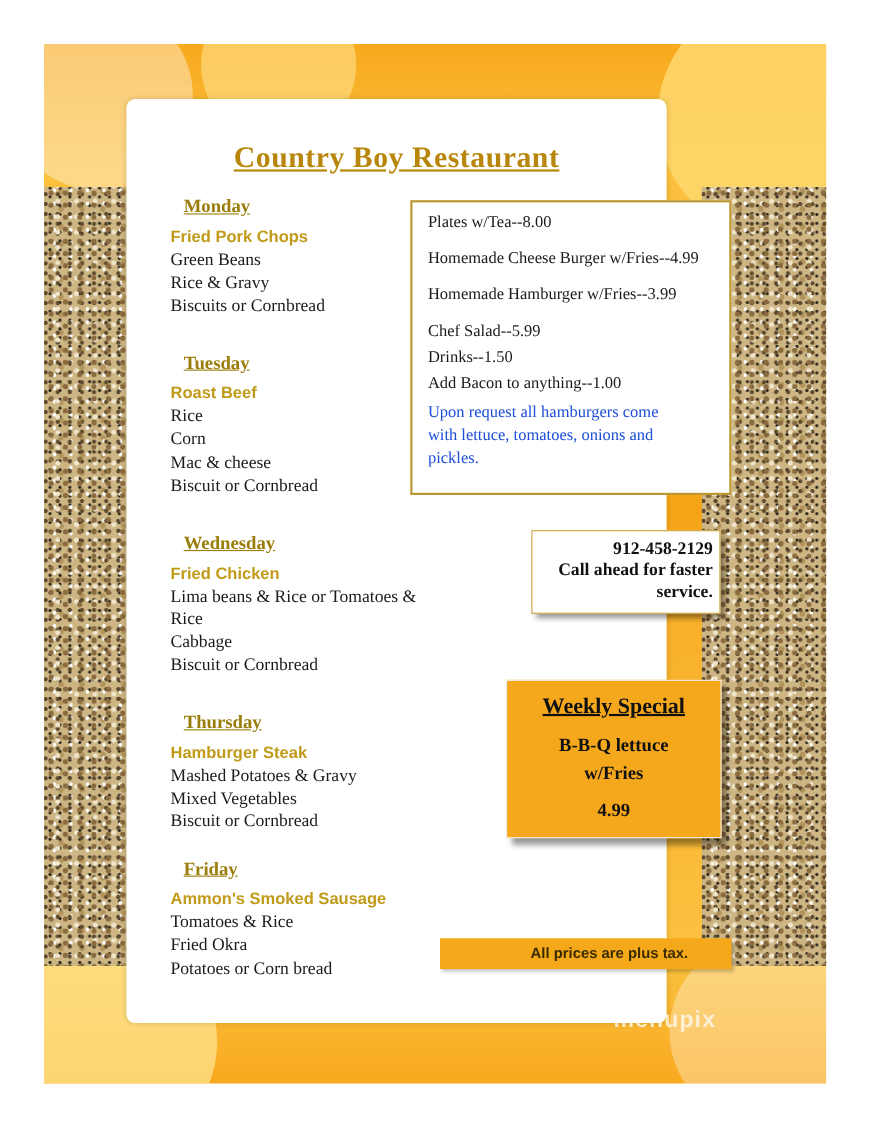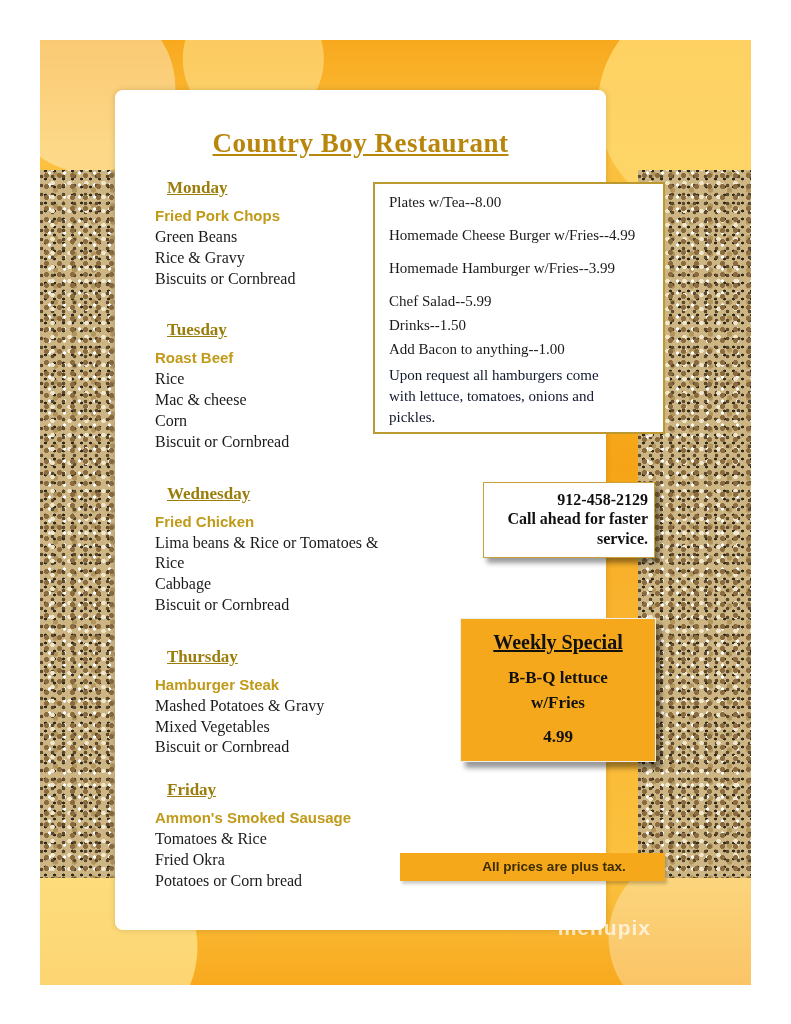--- a/index.html
+++ b/index.html
@@ -41,24 +41,24 @@
   
   .left-col{position:absolute;left:40px;top:88px;width:232px;}
   .day{margin:0 0 31px 0;}
   .day.tight{margin-bottom:22px;}
   .day-name{margin:0 0 9px 12px;font-size:17px;font-weight:bold;color:#9a7d0a;text-decoration:underline;}
   .dish{font-family:"Liberation Sans", sans-serif;font-weight:bold;font-size:15px;color:#c09a18;margin:0 0 3px 0;}
   .side{font-size:16px;color:#1a1a1a;line-height:1.3;}
 
   
   .price-box{position:absolute;left:258px;top:92px;width:292px;border:2px solid #bb9830;
-    background:#ffffff;padding:10px 14px 4px 14px;box-sizing:border-box;}
+    background:#ffffff;padding:10px 14px 20px 14px;box-sizing:border-box;}
   .pl{margin:0 0 16px 0;font-size:15px;color:#1a1a1a;}
   .pl.tight{margin-bottom:7px;}
-  .price-note{margin:2px 0 0 0;font-size:15px;color:#0f172a;line-height:1.4;width:230px;}
+  .price-note{margin:2px 0 0 0;font-size:15px;color:#1d4ed8;line-height:1.4;width:230px;}
 
   
   .phone-box{position:absolute;left:368px;top:392px;width:172px;background:#ffffff;
     border:1px solid #c8a13a;box-shadow:4px 5px 5px rgba(0,0,0,.4);
     padding:8px 6px;box-sizing:border-box;text-align:right;}
   .phone-number{font-size:16px;font-weight:bold;color:#111;}
   .phone-text{font-size:16px;font-weight:bold;color:#111;line-height:1.25;}
 
   
   .special-box{position:absolute;left:345px;top:528px;width:196px;background:#f6a81c;
@@ -95,22 +95,22 @@
           <div class="dish">Fried Pork Chops</div>
           <div class="side">Green Beans</div>
           <div class="side">Rice &amp; Gravy</div>
           <div class="side">Biscuits or Cornbread</div>
         </section>
 
         <section class="day">
           <h2 class="day-name">Tuesday</h2>
           <div class="dish">Roast Beef</div>
           <div class="side">Rice</div>
+          <div class="side">Corn</div>
           <div class="side">Mac &amp; cheese</div>
-          <div class="side">Corn</div>
           <div class="side">Biscuit or Cornbread</div>
         </section>
 
         <section class="day">
           <h2 class="day-name">Wednesday</h2>
           <div class="dish">Fried Chicken</div>
           <div class="side">Lima beans &amp; Rice or Tomatoes &amp; Rice</div>
           <div class="side">Cabbage</div>
           <div class="side">Biscuit or Cornbread</div>
         </section>

